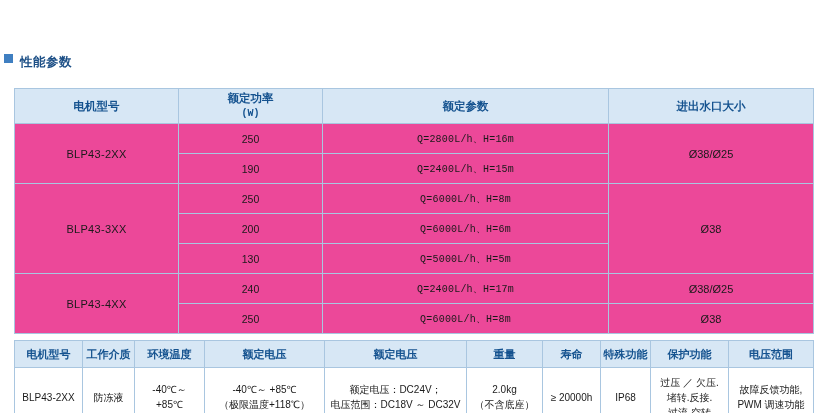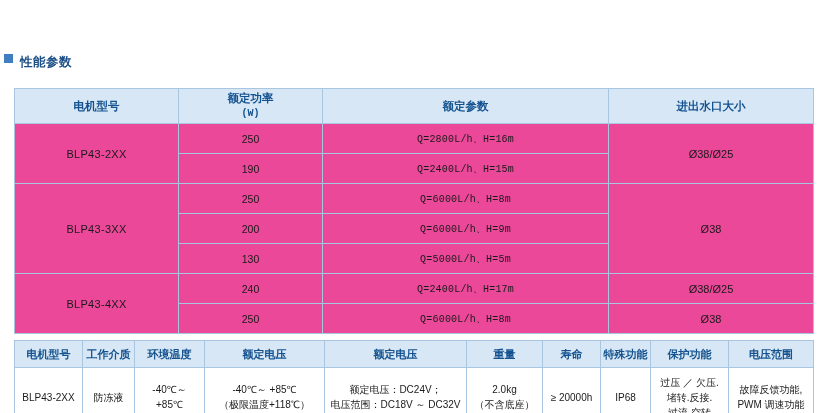--- a/index.html
+++ b/index.html
@@ -194,21 +194,21 @@
         </tr>
 
         <tr>
           <td class="model" rowspan="3">BLP43-3XX</td>
           <td class="num">250</td>
           <td class="params">Q=6000L/h、H=8m</td>
           <td class="port" rowspan="3">Ø38</td>
         </tr>
         <tr>
           <td class="num">200</td>
-          <td class="params">Q=6000L/h、H=9m</td>
+          <td class="params">Q=6000L/h、H=6m</td>
         </tr>
         <tr>
           <td class="num">130</td>
           <td class="params">Q=5000L/h、H=5m</td>
         </tr>
 
         <tr>
           <td class="model" rowspan="2">BLP43-4XX</td>
           <td class="num">240</td>
           <td class="params">Q=2400L/h、H=17m</td>

